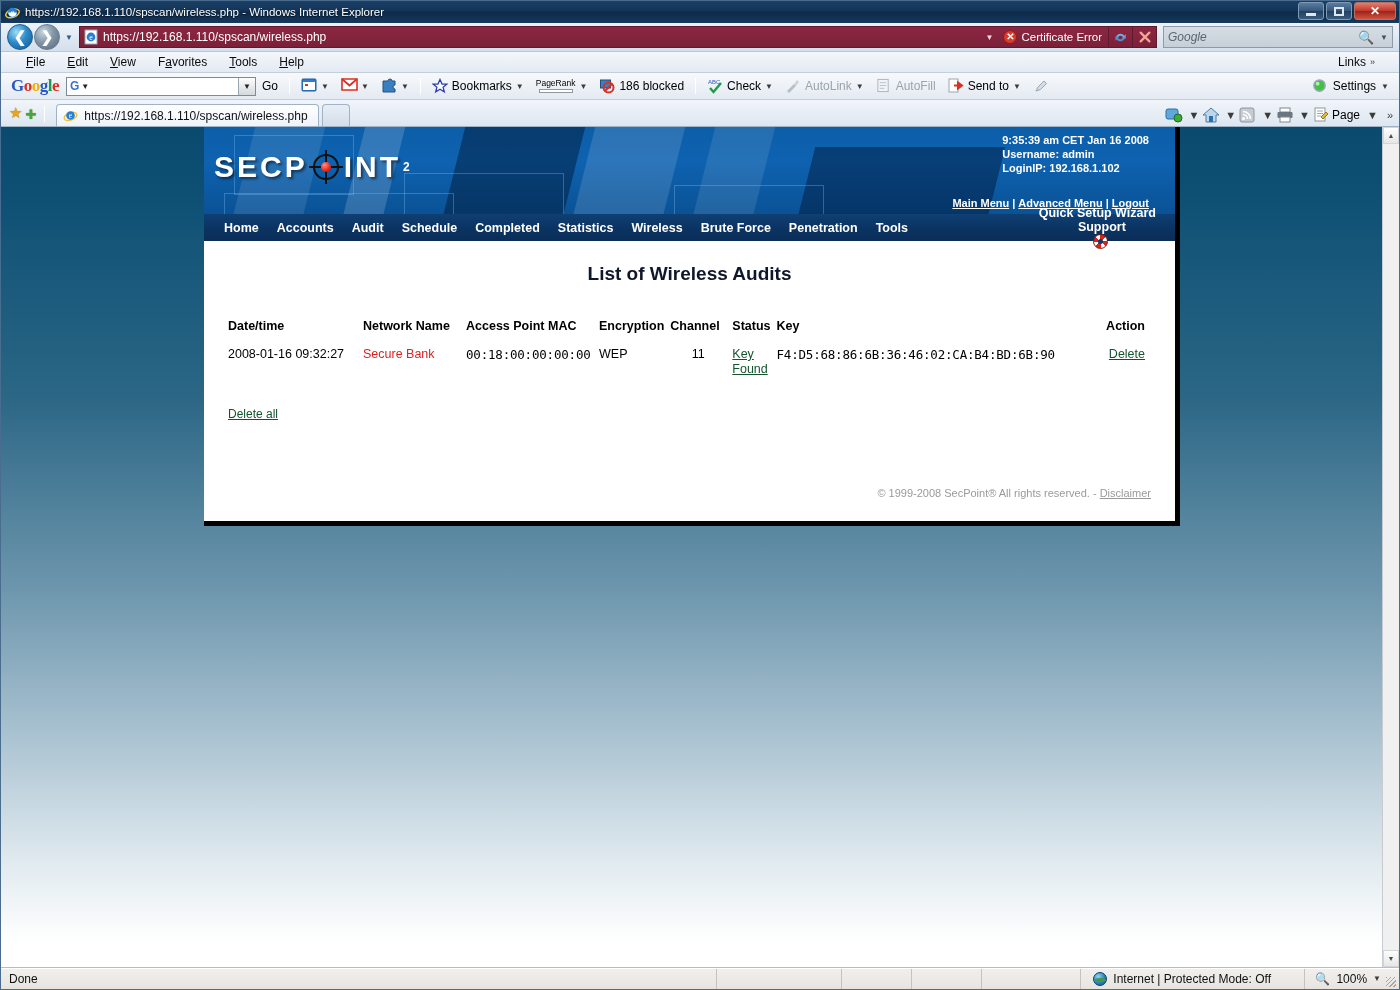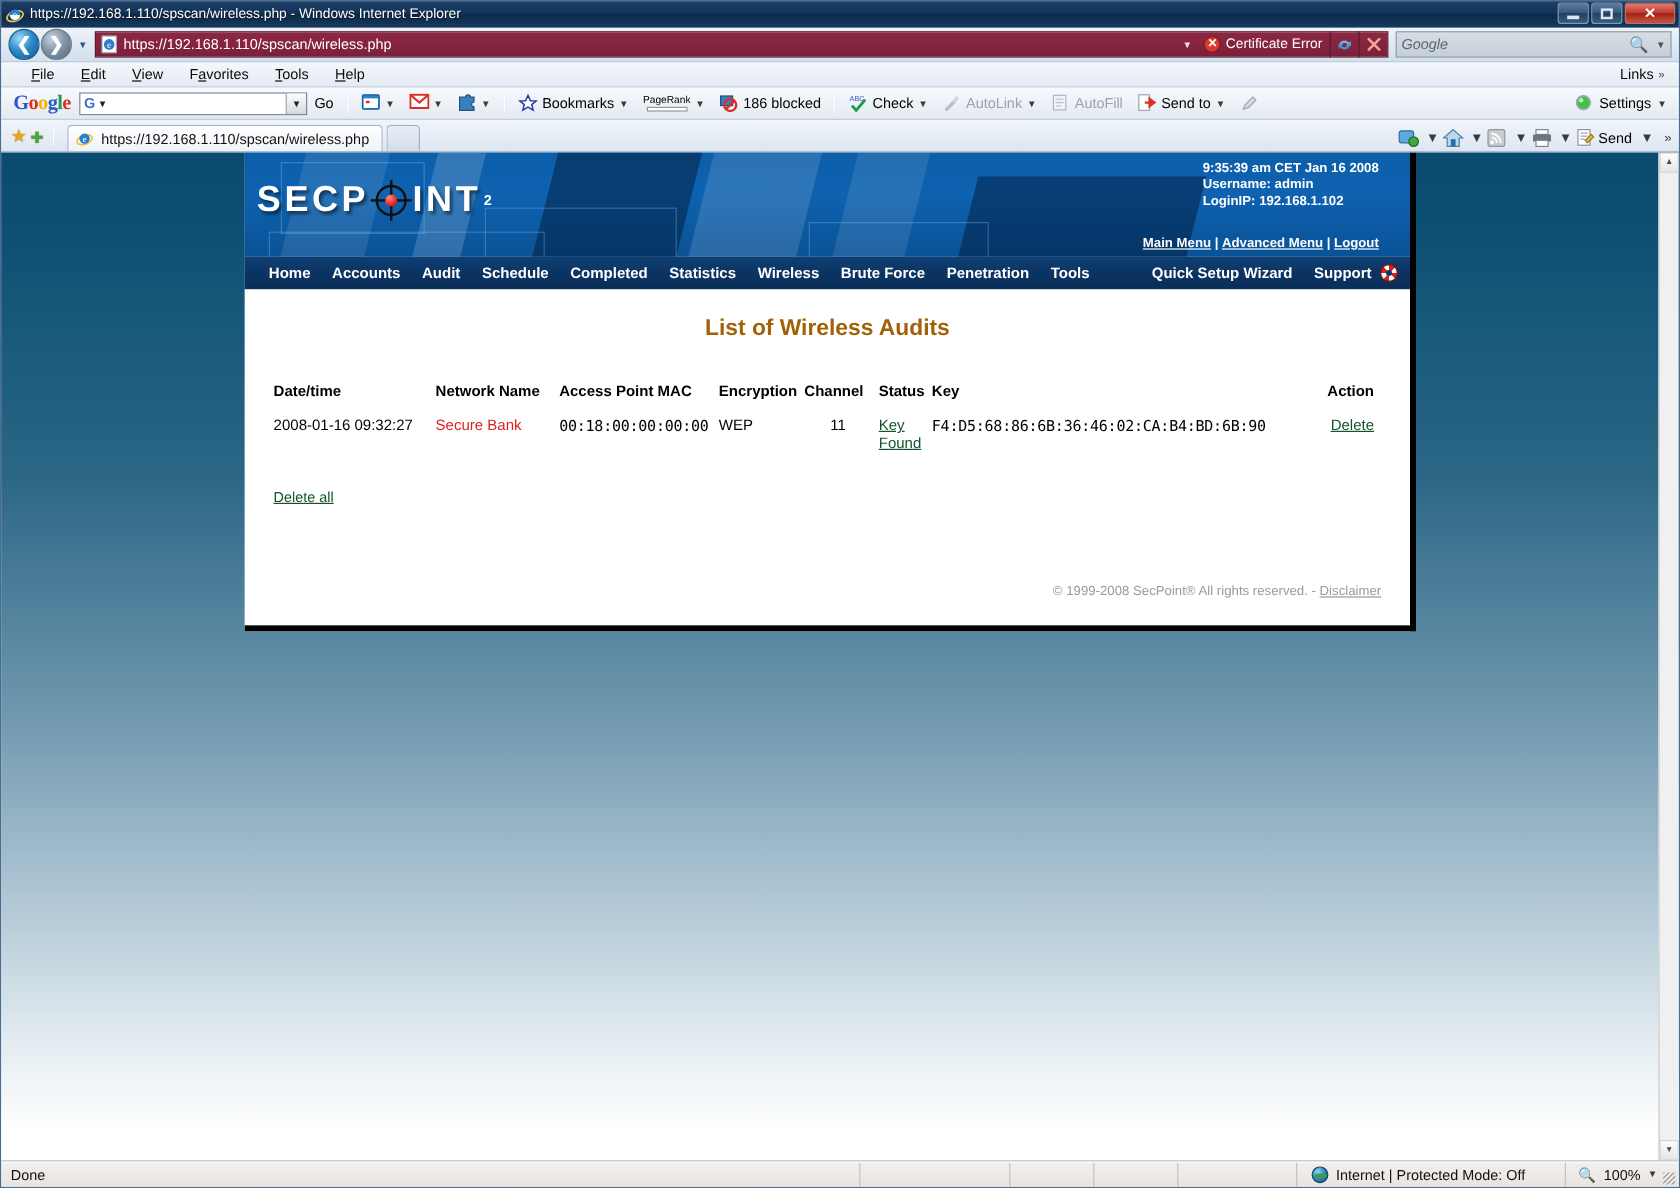--- a/index.html
+++ b/index.html
@@ -159,21 +159,21 @@
     display: flex; align-items: center;
     padding-left: 14px;
     border-bottom: 1px solid #c3cedb;
     position: relative;
   }
   .menubar .mi {
     padding: 0 11px; font-size: 12px; color: #0b0b0b;
   }
   .menubar .mi u { text-decoration: underline; }
   .menubar .links {
-    position: absolute; right: 12px; display: flex; align-items: center; gap: 4px;
+    position: absolute; right: 24px; display: flex; align-items: center; gap: 4px;
     font-size: 12px; color: #0b0b0b;
   }
   .menubar .links .chev { font-size: 9px; color:#3b3b3b; }
   .vsep { width: 1px; height: 16px; background:#b6c2d0; margin: 0 5px;
           border-right: 1px solid #ffffff; }
 
   
   .gbar {
     height: 27px; flex: 0 0 27px;
     background: linear-gradient(to bottom, #f7f9fc, #e4eaf2);
@@ -318,36 +318,36 @@
     background: linear-gradient(to bottom, #0f3f73 0%, #0b3362 55%, #0a2d57 100%);
     display: flex; align-items: center;
     padding-left: 11px;
     position: relative;
   }
   .navbar .nv {
     color: #ffffff; font-size: 12.5px; font-weight: bold;
     padding: 0 9px; white-space: nowrap;
   }
   .navbar .right {
-    position: absolute; right: 10px; display: flex; align-items: center; gap: 0;
+    position: absolute; right: 10px; display: flex; align-items: center; gap: 0; flex-direction: column;
   }
   .lifebuoy {
     width: 15px; height: 15px; border-radius: 50%; margin-left: 7px;
     background: conic-gradient(#d5251a 0deg 45deg, #ffffff 45deg 90deg, #d5251a 90deg 135deg, #ffffff 135deg 180deg, #d5251a 180deg 225deg, #ffffff 225deg 270deg, #d5251a 270deg 315deg, #ffffff 315deg 360deg);
     border: 1px solid #8d1409;
     position: relative;
   }
   .lifebuoy::after {
     content:""; position:absolute; left:4px; top:4px; width:5px; height:5px;
     border-radius:50%; background:#0a3a6b;
   }
 
   .content { background:#fff; padding: 22px 24px 0 24px; min-height: 280px; }
   .page-title {
-    text-align: center; color: #a16207; font-size: 19px; font-weight: bold;
+    text-align: center; color: #0f172a; font-size: 19px; font-weight: bold;
     margin: 0 0 34px 0;
   }
   table.audits { border-collapse: collapse; width: 100%; }
   table.audits th {
     text-align: left; font-size: 12.5px; font-weight: bold; color: #000;
     padding: 0 6px 14px 0; vertical-align: top;
   }
   table.audits td {
     font-size: 12.5px; color: #000; padding: 0 6px 0 0; vertical-align: top;
     line-height: 15px;
@@ -654,21 +654,21 @@
           </svg>
       </span>
       <span class="dbl caret">▼</span>
       <span class="ico">
         <svg width="16" height="16" viewBox="0 0 16 16">
             <rect x="2" y="1" width="10" height="13" fill="#fff" stroke="#8e979f"></rect>
             <path d="M4 4h6M4 6.5h6M4 9h4" stroke="#9aa6b2"></path>
             <path d="M8 10 L13 5 L15 7 L10 12z" fill="#e0b83f" stroke="#9a7b10"></path>
           </svg>
       </span>
-      <span style="font-size:12px;">Send</span>
+      <span style="font-size:12px;">Page</span>
       <span class="dbl caret">▼</span>
       <span class="dbl" style="margin-left:6px;font-size:11px;">»</span>
     </div>
   </div>
 
   <div class="viewport">
 
     <div class="app">
 
       <div class="app-header">

